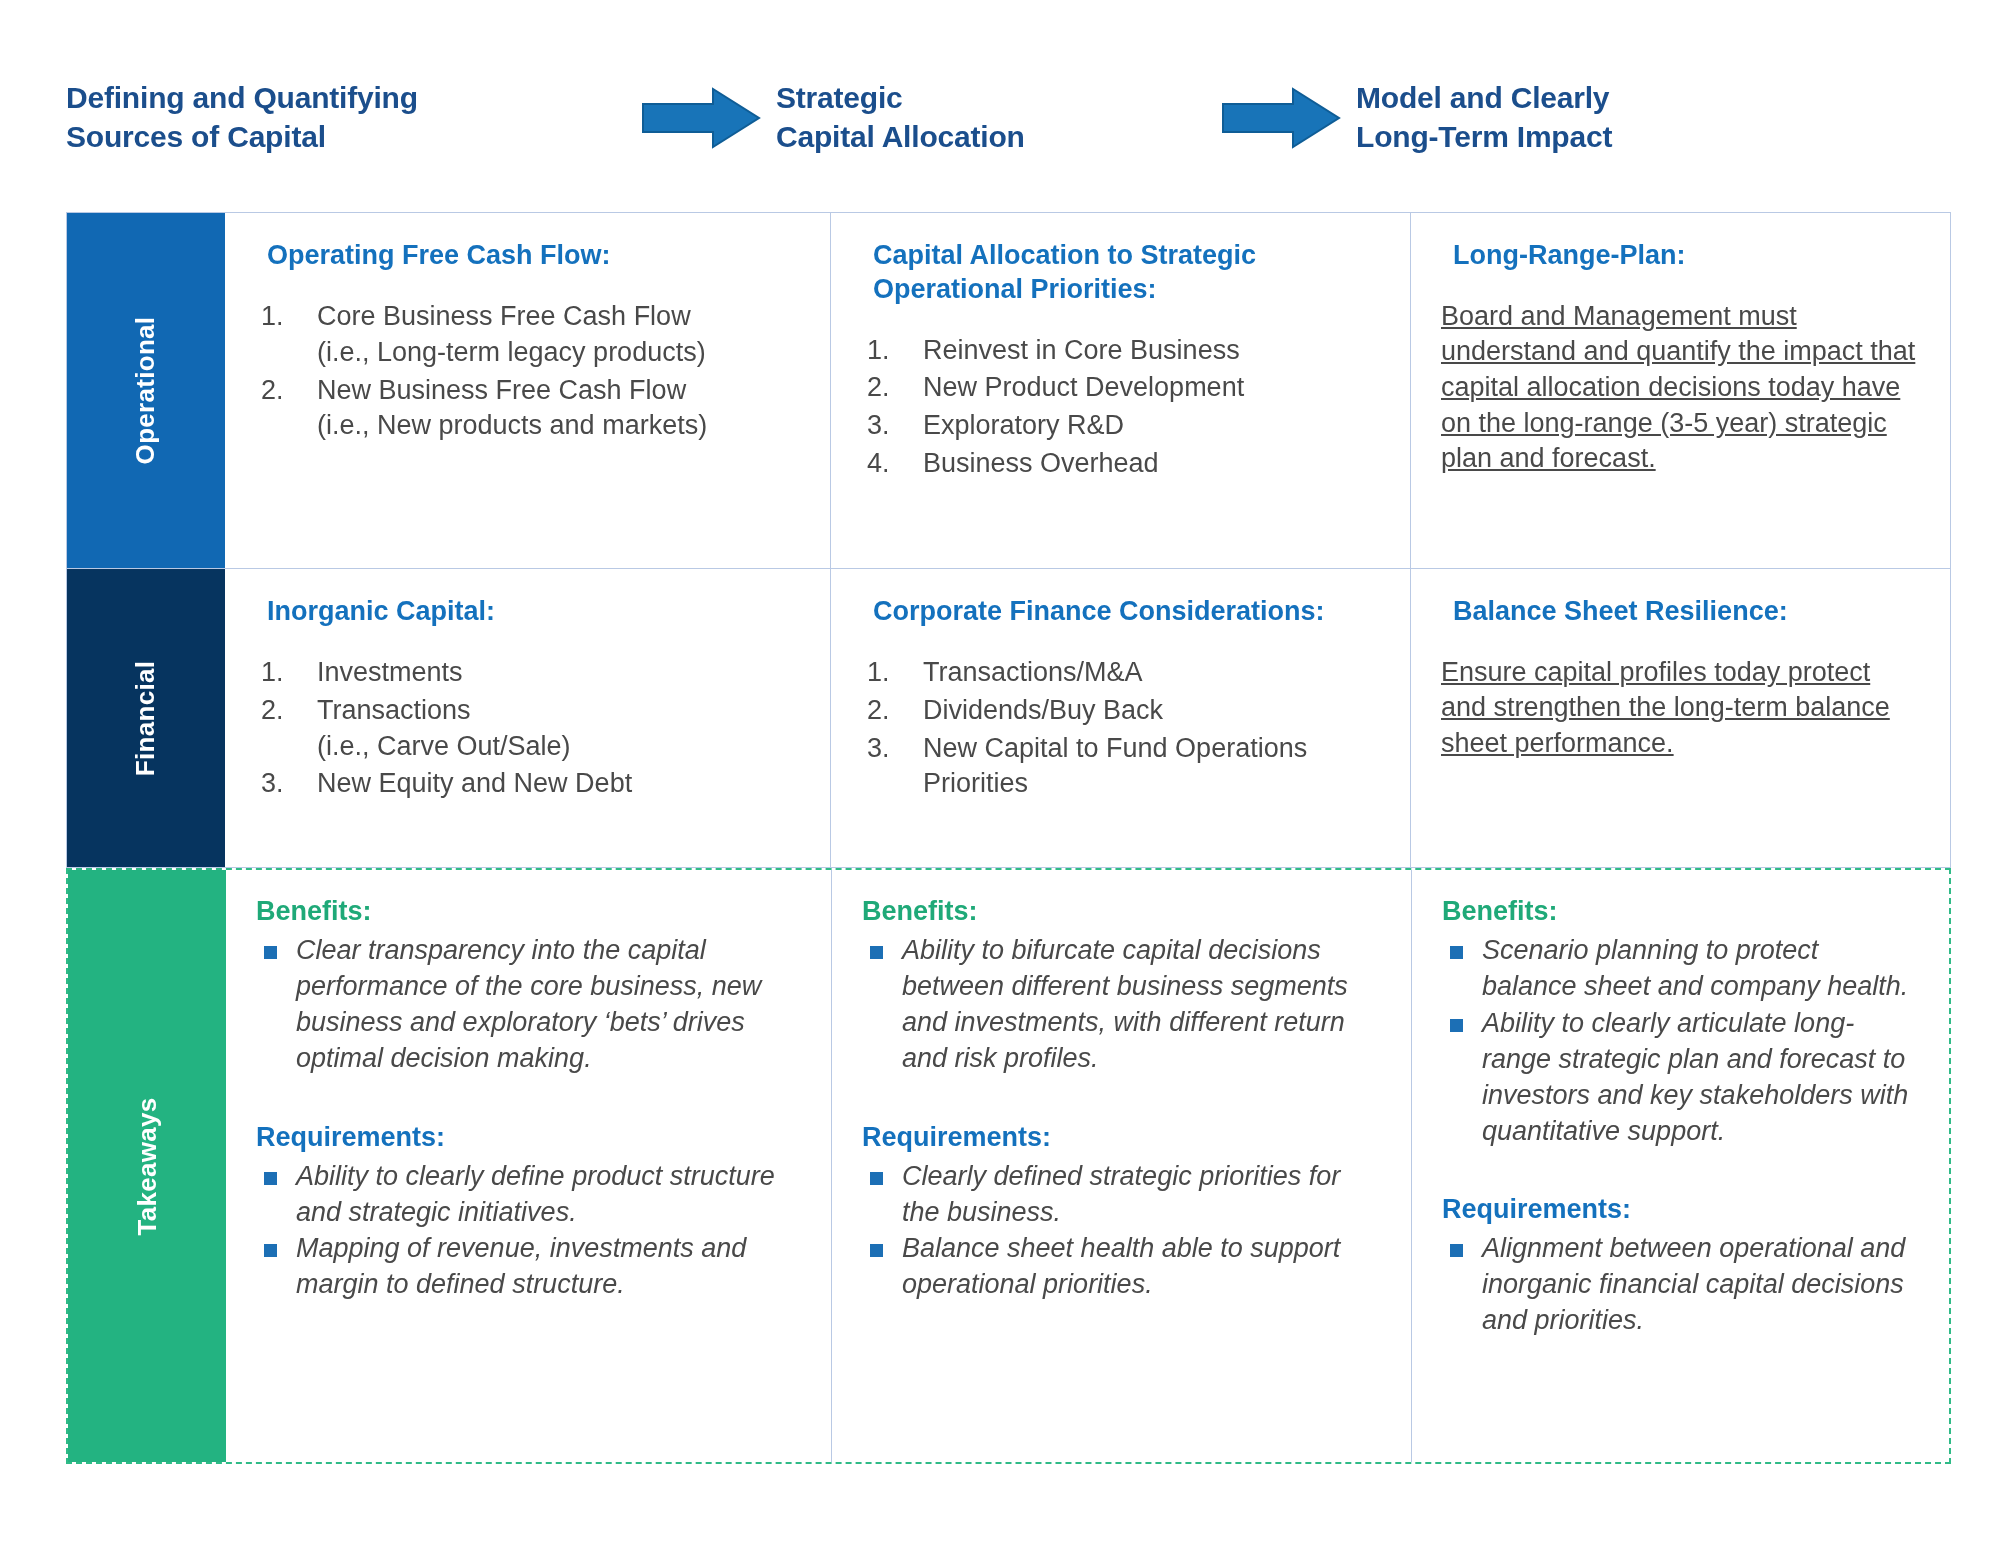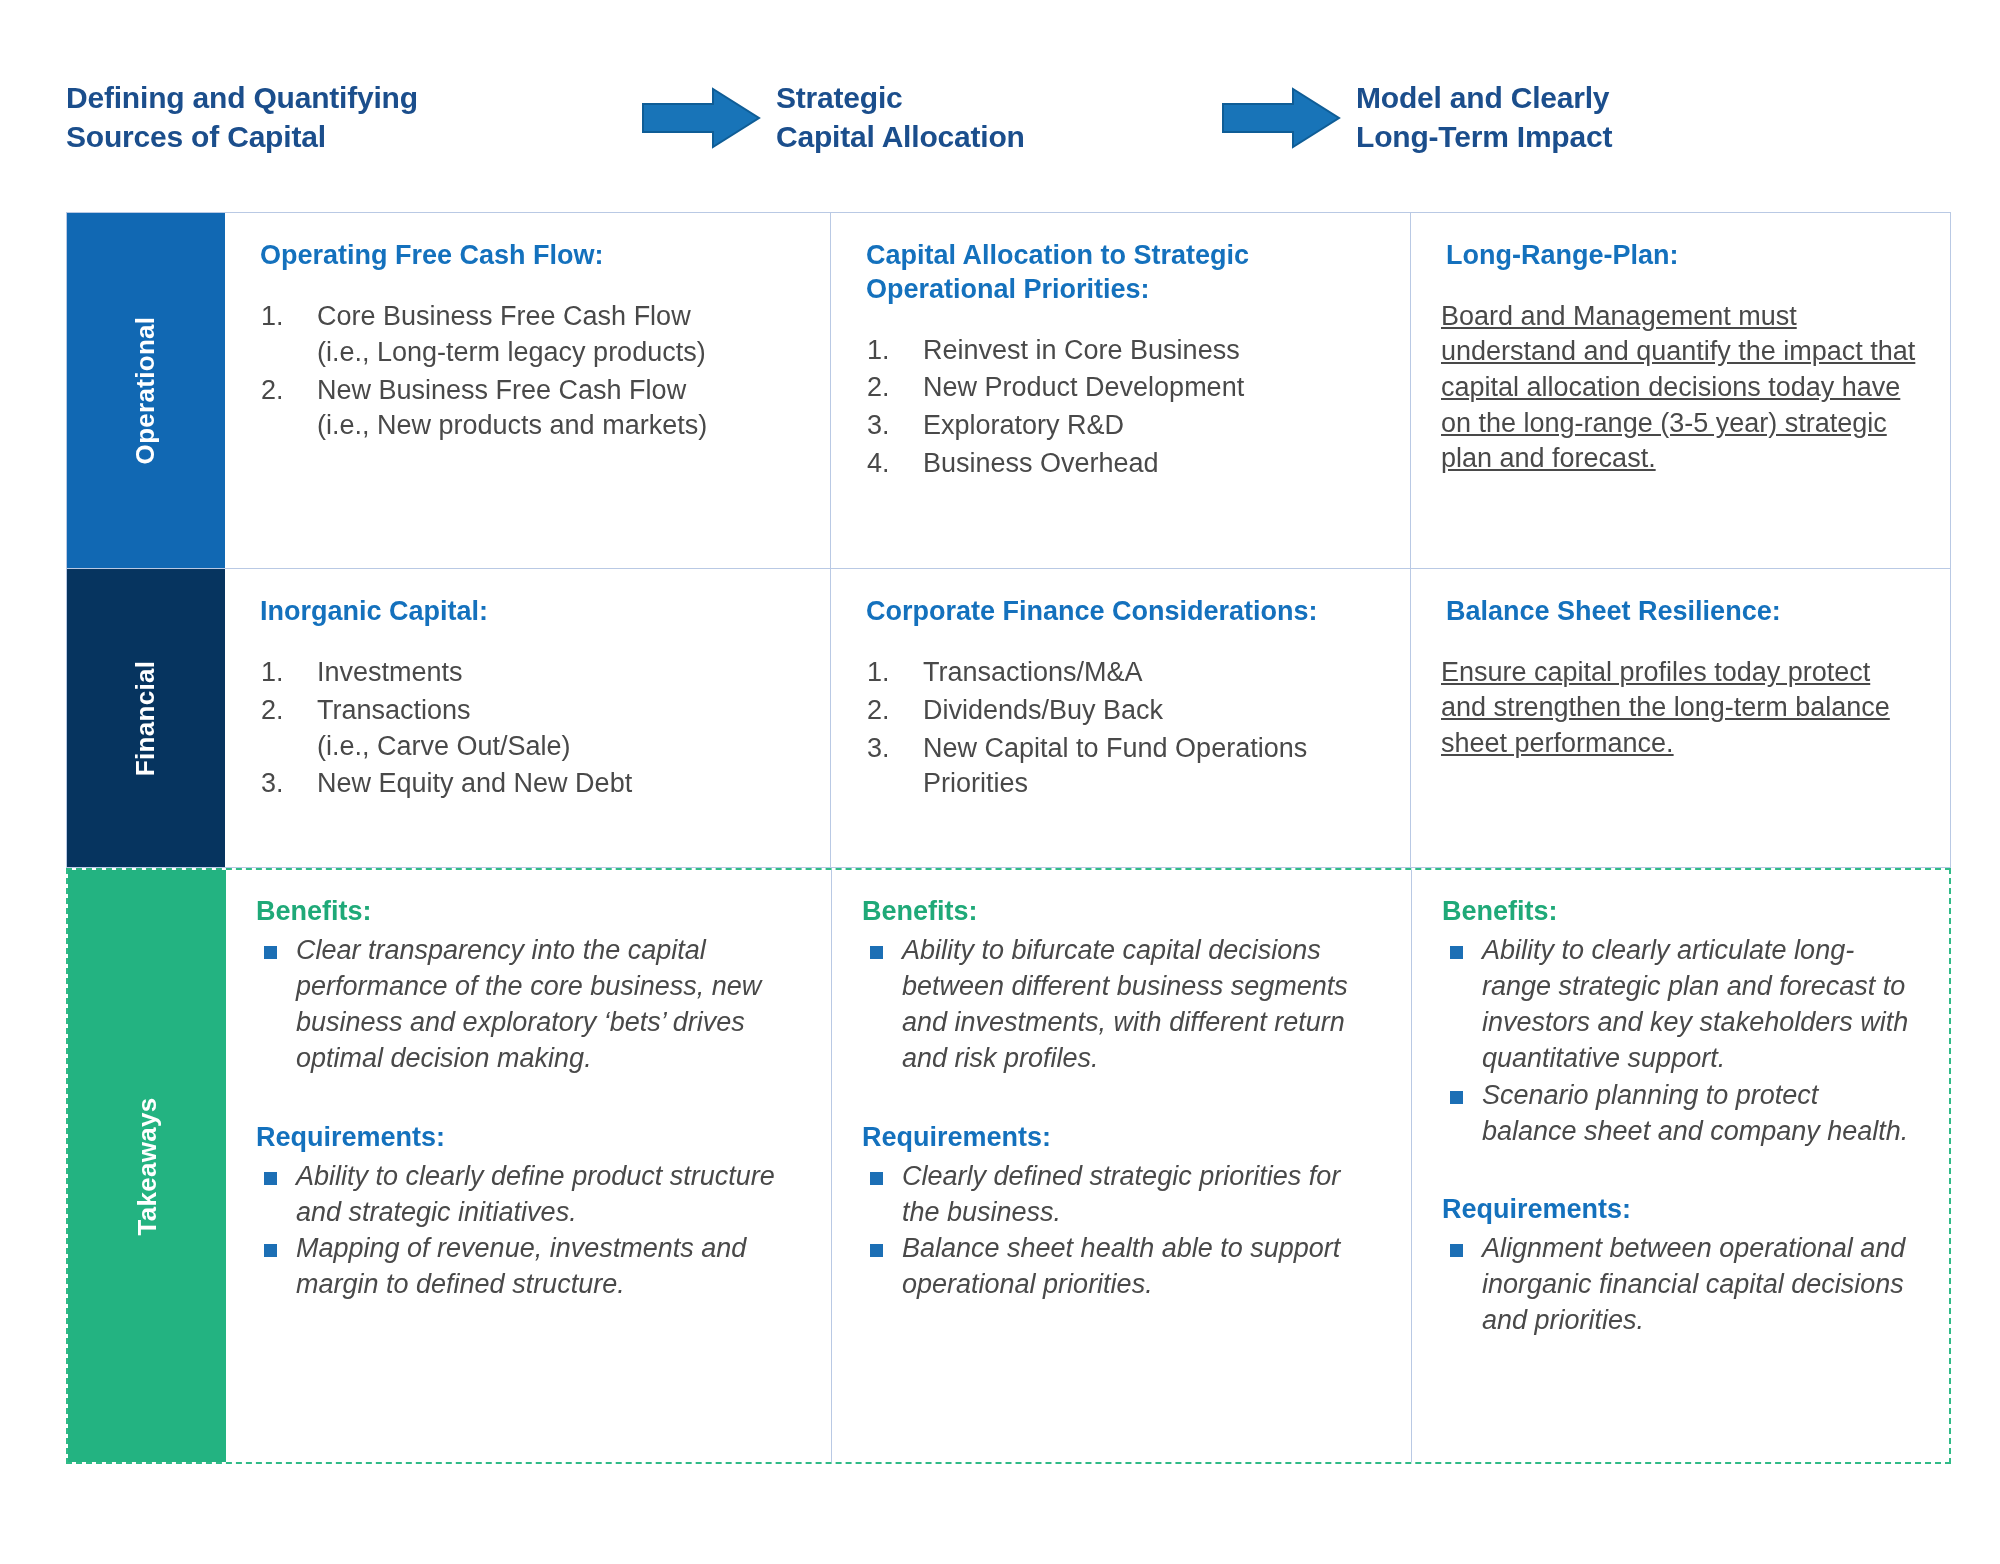--- a/index.html
+++ b/index.html
@@ -109,21 +109,21 @@
   }
   .cell-1 { flex: 0 0 605px; }
   .cell-2 { flex: 0 0 580px; border-left: 1px solid #b9c9e4; }
   .cell-3 { flex: 1 1 auto;  border-left: 1px solid #b9c9e4; }
 
   .cell-head {
     color: #1471bd;
     font-weight: bold;
     font-size: 27px;
     line-height: 1.25;
-    margin: 0 0 26px 5px;
+    margin: 0 0 26px 12px;
   }
 
   .para {
     font-size: 27px;
     line-height: 1.32;
     color: #494949;
     margin: 0;
     text-decoration: underline;
   }
 
@@ -353,22 +353,22 @@
           <div class="sub-head">Requirements:</div>
           <ul class="sq">
             <li>Clearly defined strategic priorities for the business.</li>
             <li>Balance sheet health able to support operational priorities.</li>
           </ul>
         </div>
 
         <div class="cell cell-3">
           <div class="sub-head green">Benefits:</div>
           <ul class="sq">
+            <li>Scenario planning to protect balance sheet and company health.</li>
             <li>Ability to clearly articulate long-range strategic plan and forecast to investors and key stakeholders with quantitative support.</li>
-            <li>Scenario planning to protect balance sheet and company health.</li>
           </ul>
           <div class="gap-block"></div>
           <div class="sub-head">Requirements:</div>
           <ul class="sq">
             <li>Alignment between operational and inorganic financial capital decisions and priorities.</li>
           </ul>
         </div>
 
       </div>
     </div>

